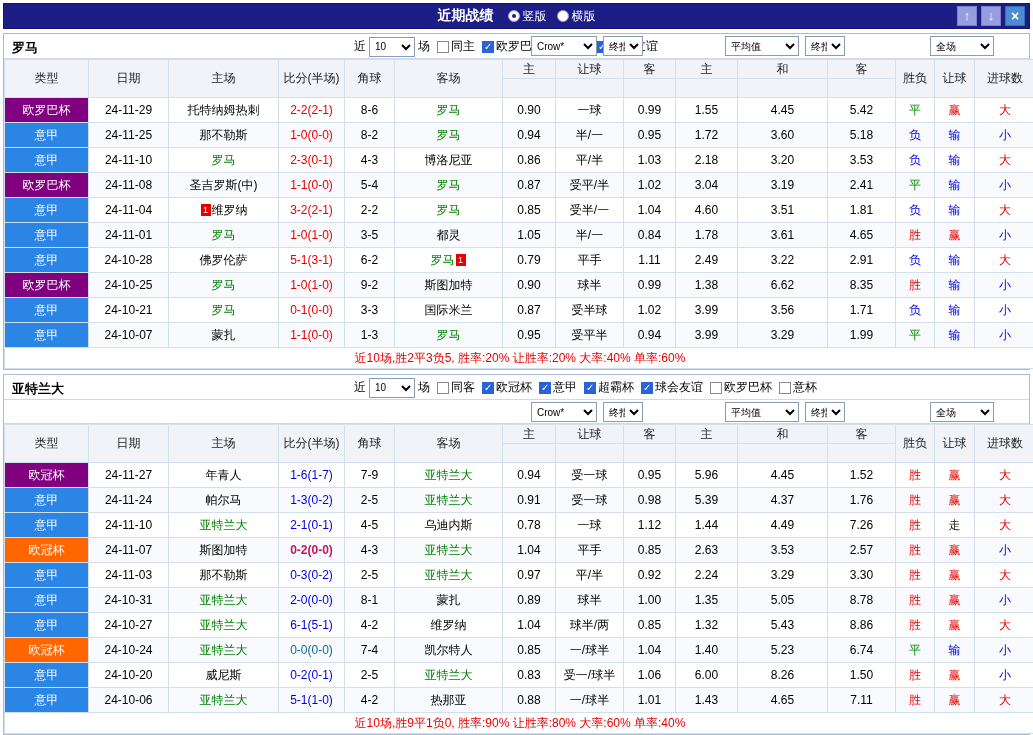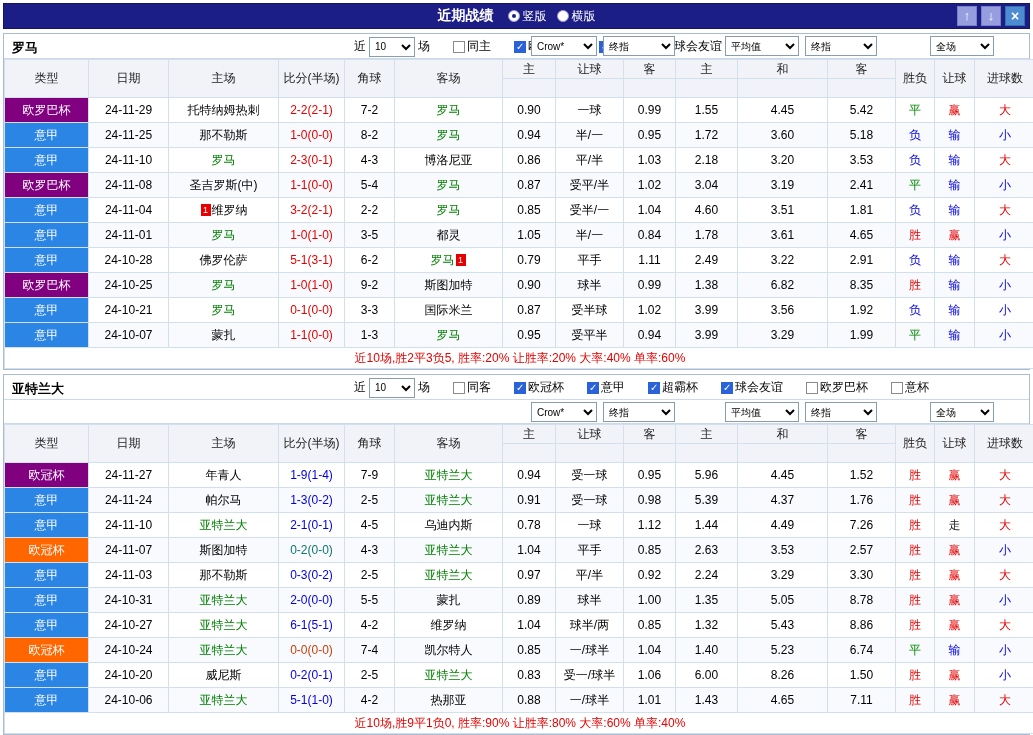--- a/index.html
+++ b/index.html
@@ -36,36 +36,36 @@
   
   .panel { border:1px solid #a9bcd2; margin-top:4px; background:#fff; }
   .section-header { position:relative; height:25px; border-bottom:1px solid #ccd9e8; background:#fff; }
   .selects-band { position:relative; height:24px; border-bottom:1px solid #ccd9e8; background:#fff; }
   .team-name { position:absolute; left:8px; top:5px; font-weight:bold; font-size:13px; }
   .filters {
     position:absolute; left:350px; top:2px; height:21px;
     display:flex; align-items:center; white-space:nowrap;
   }
   .filters select { margin:0 3px; }
-  .cb { display:inline-flex; align-items:center; cursor:pointer; margin-left:23px; }
+  .cb { display:inline-flex; align-items:center; cursor:pointer; margin-left:7px; }
   .cb input {
     appearance:none; -webkit-appearance:none; width:12px; height:12px; margin:0 2px 0 0;
     border:1px solid #8a8a8a; background:#fff; position:relative;
   }
   .cb input:checked { background:#2a62d9; border-color:#2a62d9; }
   .cb input:checked::after {
     content:"\2713"; position:absolute; left:1px; top:-1px; color:#fff; font-size:10px; line-height:12px;
   }
   select {
     font-family: "Liberation Sans", sans-serif; font-size:10px; height:20px;
     border:1px solid #8a9cb2; background:#fff; padding:0 1px;
   }
   .sel-count { width:46px; }
   .sel-book  { width:66px; }
-  .sel-final { width:72px; }
+  .sel-final { width:40px; }
   .sel-avg   { width:74px; }
   .sel-scope { width:64px; }
   .sel-g1 { position:absolute; left:527px; top:2px; display:flex; gap:6px; }
   .sel-g2 { position:absolute; left:721px; top:2px; display:flex; gap:6px; }
   .sel-g3 { position:absolute; left:926px; top:2px; display:flex; }
   
   table { width:100%; border-collapse:collapse; table-layout:fixed; }
   th, td {
     border:1px solid #d2dfec; text-align:center; padding:0;
     overflow:hidden; white-space:nowrap; font-weight:normal;
@@ -172,21 +172,21 @@
             <th></th>
             <th></th>
         </tr>
       </thead>
       <tbody>
           <tr>
             <td class="badge" style="background: rgb(128, 0, 128);">欧罗巴杯</td>
             <td>24-11-29</td>
             <td><span>托特纳姆热刺</span></td>
             <td style="color: rgb(230, 0, 0);">2-2(2-1)</td>
-            <td>7-2</td>
+            <td>8-6</td>
             <td><span class="focus">罗马</span></td>
             <td>0.90</td>
             <td>一球</td>
             <td>0.99</td>
             <td>1.55</td>
             <td>4.45</td>
             <td>5.42</td>
             <td style="color: rgb(0, 138, 0);">平</td>
             <td style="color: rgb(230, 0, 0);">赢</td>
             <td style="color: rgb(230, 0, 0);">大</td>
@@ -297,39 +297,39 @@
             <td class="badge" style="background: rgb(128, 0, 128);">欧罗巴杯</td>
             <td>24-10-25</td>
             <td><span class="focus">罗马</span></td>
             <td style="color: rgb(230, 0, 0);">1-0(1-0)</td>
             <td>9-2</td>
             <td><span>斯图加特</span></td>
             <td>0.90</td>
             <td>球半</td>
             <td>0.99</td>
             <td>1.38</td>
-            <td>6.82</td>
+            <td>6.62</td>
             <td>8.35</td>
             <td style="color: rgb(230, 0, 0);">胜</td>
             <td style="color: rgb(0, 0, 224);">输</td>
             <td style="color: rgb(0, 0, 224);">小</td>
           </tr>
           <tr>
             <td class="badge" style="background: rgb(43, 133, 228);">意甲</td>
             <td>24-10-21</td>
             <td><span class="focus">罗马</span></td>
             <td style="color: rgb(230, 0, 0);">0-1(0-0)</td>
             <td>3-3</td>
             <td><span>国际米兰</span></td>
             <td>0.87</td>
             <td>受半球</td>
             <td>1.02</td>
             <td>3.99</td>
             <td>3.56</td>
-            <td>1.92</td>
+            <td>1.71</td>
             <td style="color: rgb(0, 0, 224);">负</td>
             <td style="color: rgb(0, 0, 224);">输</td>
             <td style="color: rgb(0, 0, 224);">小</td>
           </tr>
           <tr>
             <td class="badge" style="background: rgb(43, 133, 228);">意甲</td>
             <td>24-10-07</td>
             <td><span>蒙扎</span></td>
             <td style="color: rgb(230, 0, 0);">1-1(0-0)</td>
             <td>1-3</td>
@@ -428,21 +428,21 @@
           <th></th>
             <th></th>
             <th></th>
         </tr>
       </thead>
       <tbody>
           <tr>
             <td class="badge" style="background: rgb(128, 0, 128);">欧冠杯</td>
             <td>24-11-27</td>
             <td><span>年青人</span></td>
-            <td style="color: rgb(0, 0, 224);">1-9(1-4)</td>
+            <td style="color: rgb(0, 0, 224);">1-6(1-7)</td>
             <td>7-9</td>
             <td><span class="focus">亚特兰大</span></td>
             <td>0.94</td>
             <td>受一球</td>
             <td>0.95</td>
             <td>5.96</td>
             <td>4.45</td>
             <td>1.52</td>
             <td style="color: rgb(230, 0, 0);">胜</td>
             <td style="color: rgb(230, 0, 0);">赢</td>
@@ -479,21 +479,21 @@
             <td>4.49</td>
             <td>7.26</td>
             <td style="color: rgb(230, 0, 0);">胜</td>
             <td style="color: rgb(34, 34, 34);">走</td>
             <td style="color: rgb(230, 0, 0);">大</td>
           </tr>
           <tr>
             <td class="badge" style="background: rgb(255, 102, 0);">欧冠杯</td>
             <td>24-11-07</td>
             <td><span>斯图加特</span></td>
-            <td style="color: #0f766e;">0-2(0-0)</td>
+            <td style="color: #be185d; font-weight: bold;">0-2(0-0)</td>
             <td>4-3</td>
             <td><span class="focus">亚特兰大</span></td>
             <td>1.04</td>
             <td>平手</td>
             <td>0.85</td>
             <td>2.63</td>
             <td>3.53</td>
             <td>2.57</td>
             <td style="color: rgb(230, 0, 0);">胜</td>
             <td style="color: rgb(230, 0, 0);">赢</td>
@@ -514,21 +514,21 @@
             <td>3.30</td>
             <td style="color: rgb(230, 0, 0);">胜</td>
             <td style="color: rgb(230, 0, 0);">赢</td>
             <td style="color: rgb(230, 0, 0);">大</td>
           </tr>
           <tr>
             <td class="badge" style="background: rgb(43, 133, 228);">意甲</td>
             <td>24-10-31</td>
             <td><span class="focus">亚特兰大</span></td>
             <td style="color: rgb(0, 0, 224);">2-0(0-0)</td>
-            <td>5-5</td>
+            <td>8-1</td>
             <td><span>蒙扎</span></td>
             <td>0.89</td>
             <td>球半</td>
             <td>1.00</td>
             <td>1.35</td>
             <td>5.05</td>
             <td>8.78</td>
             <td style="color: rgb(230, 0, 0);">胜</td>
             <td style="color: rgb(230, 0, 0);">赢</td>
             <td style="color: rgb(0, 0, 224);">小</td>
@@ -547,21 +547,21 @@
             <td>5.43</td>
             <td>8.86</td>
             <td style="color: rgb(230, 0, 0);">胜</td>
             <td style="color: rgb(230, 0, 0);">赢</td>
             <td style="color: rgb(230, 0, 0);">大</td>
           </tr>
           <tr>
             <td class="badge" style="background: rgb(255, 102, 0);">欧冠杯</td>
             <td>24-10-24</td>
             <td><span class="focus">亚特兰大</span></td>
-            <td style="color: #c2410c;">0-0(0-0)</td>
+            <td style="color: #0369a1;">0-0(0-0)</td>
             <td>7-4</td>
             <td><span>凯尔特人</span></td>
             <td>0.85</td>
             <td>一/球半</td>
             <td>1.04</td>
             <td>1.40</td>
             <td>5.23</td>
             <td>6.74</td>
             <td style="color: rgb(0, 138, 0);">平</td>
             <td style="color: rgb(0, 0, 224);">输</td>

